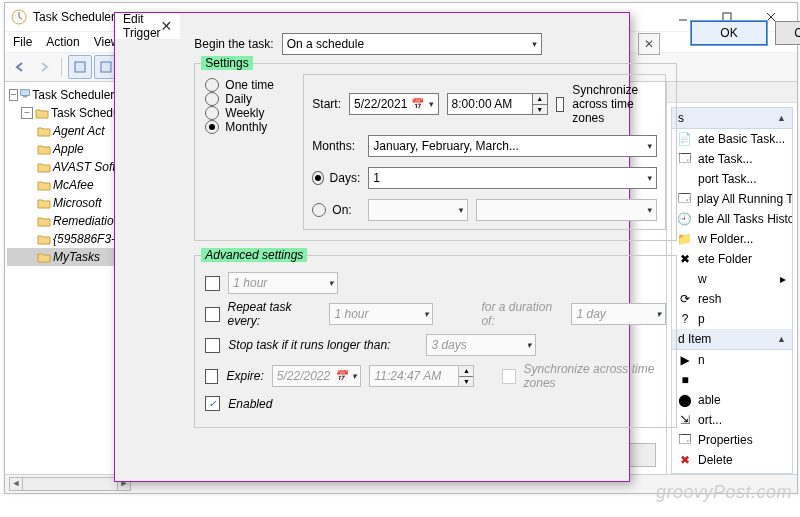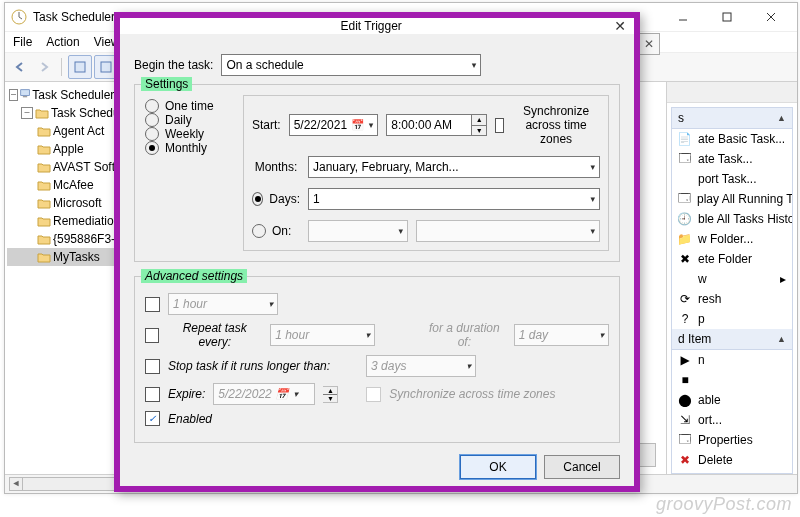--- a/index.html
+++ b/index.html
@@ -13,41 +13,41 @@
   .winbtn{width:44px;height:28px;display:flex;align-items:center;justify-content:center;color:#555;}
   .menubar{height:20px;display:flex;align-items:center;gap:14px;padding:0 8px;border-bottom:1px solid #eee;}
   .menubar span{font-size:12px;}
   .toolbar{height:28px;display:flex;align-items:center;gap:2px;padding:0 4px;border-bottom:1px solid #d0d0d0;background:#f7f7f7;}
   .tbtn{width:22px;height:22px;display:flex;align-items:center;justify-content:center;border-radius:2px;color:#335;}
   .tbtn.boxed{border:1px solid #9cb3d9;background:#e8eef8;}
   .client{display:flex;height:calc(100% - 28px - 20px - 28px - 18px);}
   .tree{width:128px;border-right:1px solid #d0d0d0;padding:4px 2px;overflow:hidden;}
   .tree .node{display:flex;align-items:center;gap:2px;height:18px;white-space:nowrap;padding-left:2px;}
   .tree .node.d1{padding-left:14px;}
-  .tree .node.d2{padding-left:30px;}
+  .tree .node.d2{padding-left:30px;font-style:italic;}
   .tree .exp{width:10px;height:10px;border:1px solid #888;font-size:9px;line-height:8px;text-align:center;color:#555;}
   .tree .fld{width:14px;height:12px;}
   .tree .sel{background:#d0d0d0;}
   .centerpane{flex:1;background:#fff;}
   .actions{width:130px;border-left:1px solid #d0d0d0;display:flex;flex-direction:column;}
   .actions .pane-title{background:#f0f0f0;height:20px;border-bottom:1px solid #ddd;}
   .actions-body{flex:1;border:1px solid #cdd7ea;margin:4px;display:flex;flex-direction:column;}
   .act-head{background:#e8eef8;border-bottom:1px solid #cdd7ea;padding:3px 6px;display:flex;align-items:center;justify-content:space-between;}
   .act-head .tri{font-size:9px;color:#444;}
   .act-item{display:flex;align-items:center;gap:6px;padding:3px 6px;white-space:nowrap;overflow:hidden;}
   .act-item .glyph{width:14px;height:14px;display:inline-flex;align-items:center;justify-content:center;}
   .statusbar{position:absolute;left:0;right:0;bottom:0;height:18px;border-top:1px solid #d0d0d0;background:#f4f4f4;display:flex;align-items:center;}
   .statusbar .scroll{margin-left:4px;width:120px;height:12px;border:1px solid #bbb;background:#eee;display:flex;}
   .statusbar .scroll .ar{width:12px;text-align:center;font-size:9px;color:#666;border-right:1px solid #bbb;}
   .statusbar .scroll .ar:last-child{border-right:none;border-left:1px solid #bbb;margin-left:auto;}
   
   .subx{position:absolute;right:140px;top:33px;width:20px;height:20px;border:1px solid #aaa;background:#f7f7f7;display:flex;align-items:center;justify-content:center;font-size:12px;color:#555;}
   .btn-ghost{position:absolute;right:144px;bottom:50px;height:22px;width:28px;border:1px solid #bbb;background:#eee;}
   
-  .dlg{position:absolute;left:114px;top:12px;width:514px;height:468px;background:#f0f0f0;border:6px solid #a21caf;box-shadow:3px 3px 10px rgba(0,0,0,0.3);display:flex;flex-direction:column;text-align:center;}
+  .dlg{position:absolute;left:114px;top:12px;width:514px;height:468px;background:#f0f0f0;border:1px solid #a21caf;box-shadow:3px 3px 10px rgba(0,0,0,0.3);display:flex;flex-direction:row;}
   .dlg-title{height:26px;display:flex;align-items:center;padding:0 8px;background:#fff;}
   .dlg-title .t{flex:1;}
   .dlg-title .x{font-size:14px;color:#333;}
   .dlg-body{flex:1;padding:20px 14px 4px 14px;display:flex;flex-direction:column;gap:6px;}
   .row{display:flex;align-items:center;gap:8px;}
   .lbl{}
   .combo,.input,.datebox{height:20px;border:1px solid #7a7a7a;background:#fff;display:flex;align-items:center;padding:0 4px;position:relative;}
   .combo{justify-content:space-between;}
   .combo .caret,.datebox .caret{font-size:9px;color:#333;}
   .combo.disabled,.input.disabled,.datebox.disabled{color:#9a9a9a;border-color:#bdbdbd;background:#fafafa;}
@@ -66,21 +66,21 @@
   .spin div{flex:1;font-size:7px;display:flex;align-items:center;justify-content:center;border-bottom:1px solid #7a7a7a;}
   .spin div:last-child{border-bottom:none;}
   .field-months .combo{flex:1;}
   .days-input{flex:1;}
   .advanced{margin-top:8px;font-style:italic;}
   .adv-row{display:flex;align-items:center;gap:8px;margin:6px 0;}
   .adv-row .lbl.disabled{color:#9a9a9a;}
   .dlg-buttons{display:flex;justify-content:flex-end;gap:8px;padding:8px 14px 12px 0;}
   .push{min-width:74px;height:22px;border:1px solid #888;background:#e6e6e6;display:flex;align-items:center;justify-content:center;}
   .push.primary{border:1px solid #2a6bbf;background:#e8f0fb;outline:1px solid #6aa0e0;}
-  .watermark{position:absolute;right:8px;bottom:2px;font-size:18px;color:#cfcfcf;font-style:italic;letter-spacing:.5px;}
+  .watermark{position:absolute;right:8px;bottom:14px;font-size:18px;color:#cfcfcf;font-style:italic;letter-spacing:.5px;}
   svg{display:block;}
 </style>
 </head>
 <body>
 <div class="workspace">
 
 <div class="mainwin">
   <div class="titlebar">
     <span class="appicon">
       <svg viewBox="0 0 16 16">
@@ -436,20 +436,23 @@
       </div>
       <div class="adv-row">
         <span class="chk"></span>
         <span class="lbl">Expire:</span>
         <div class="datebox disabled" style="width:92px">
               <span>5/22/2022</span>
               <span class="cal">📅</span>
               <span class="caret">▾</span>
             </div>
         <div style="display:flex">
+              <div class="input disabled" style="width:80px">
+                <span>11:24:47 AM</span>
+              </div>
               <div class="spin" style="border-color:#bdbdbd">
                 <div>▲</div>
                 <div>▼</div>
               </div>
             </div>
         <span class="chk disabled" style="border-color:#ccc;margin-left:20px"></span>
         <span class="lbl disabled">Synchronize across time zones</span>
       </div>
       <div class="adv-row">
         <span class="chk checked"></span>

